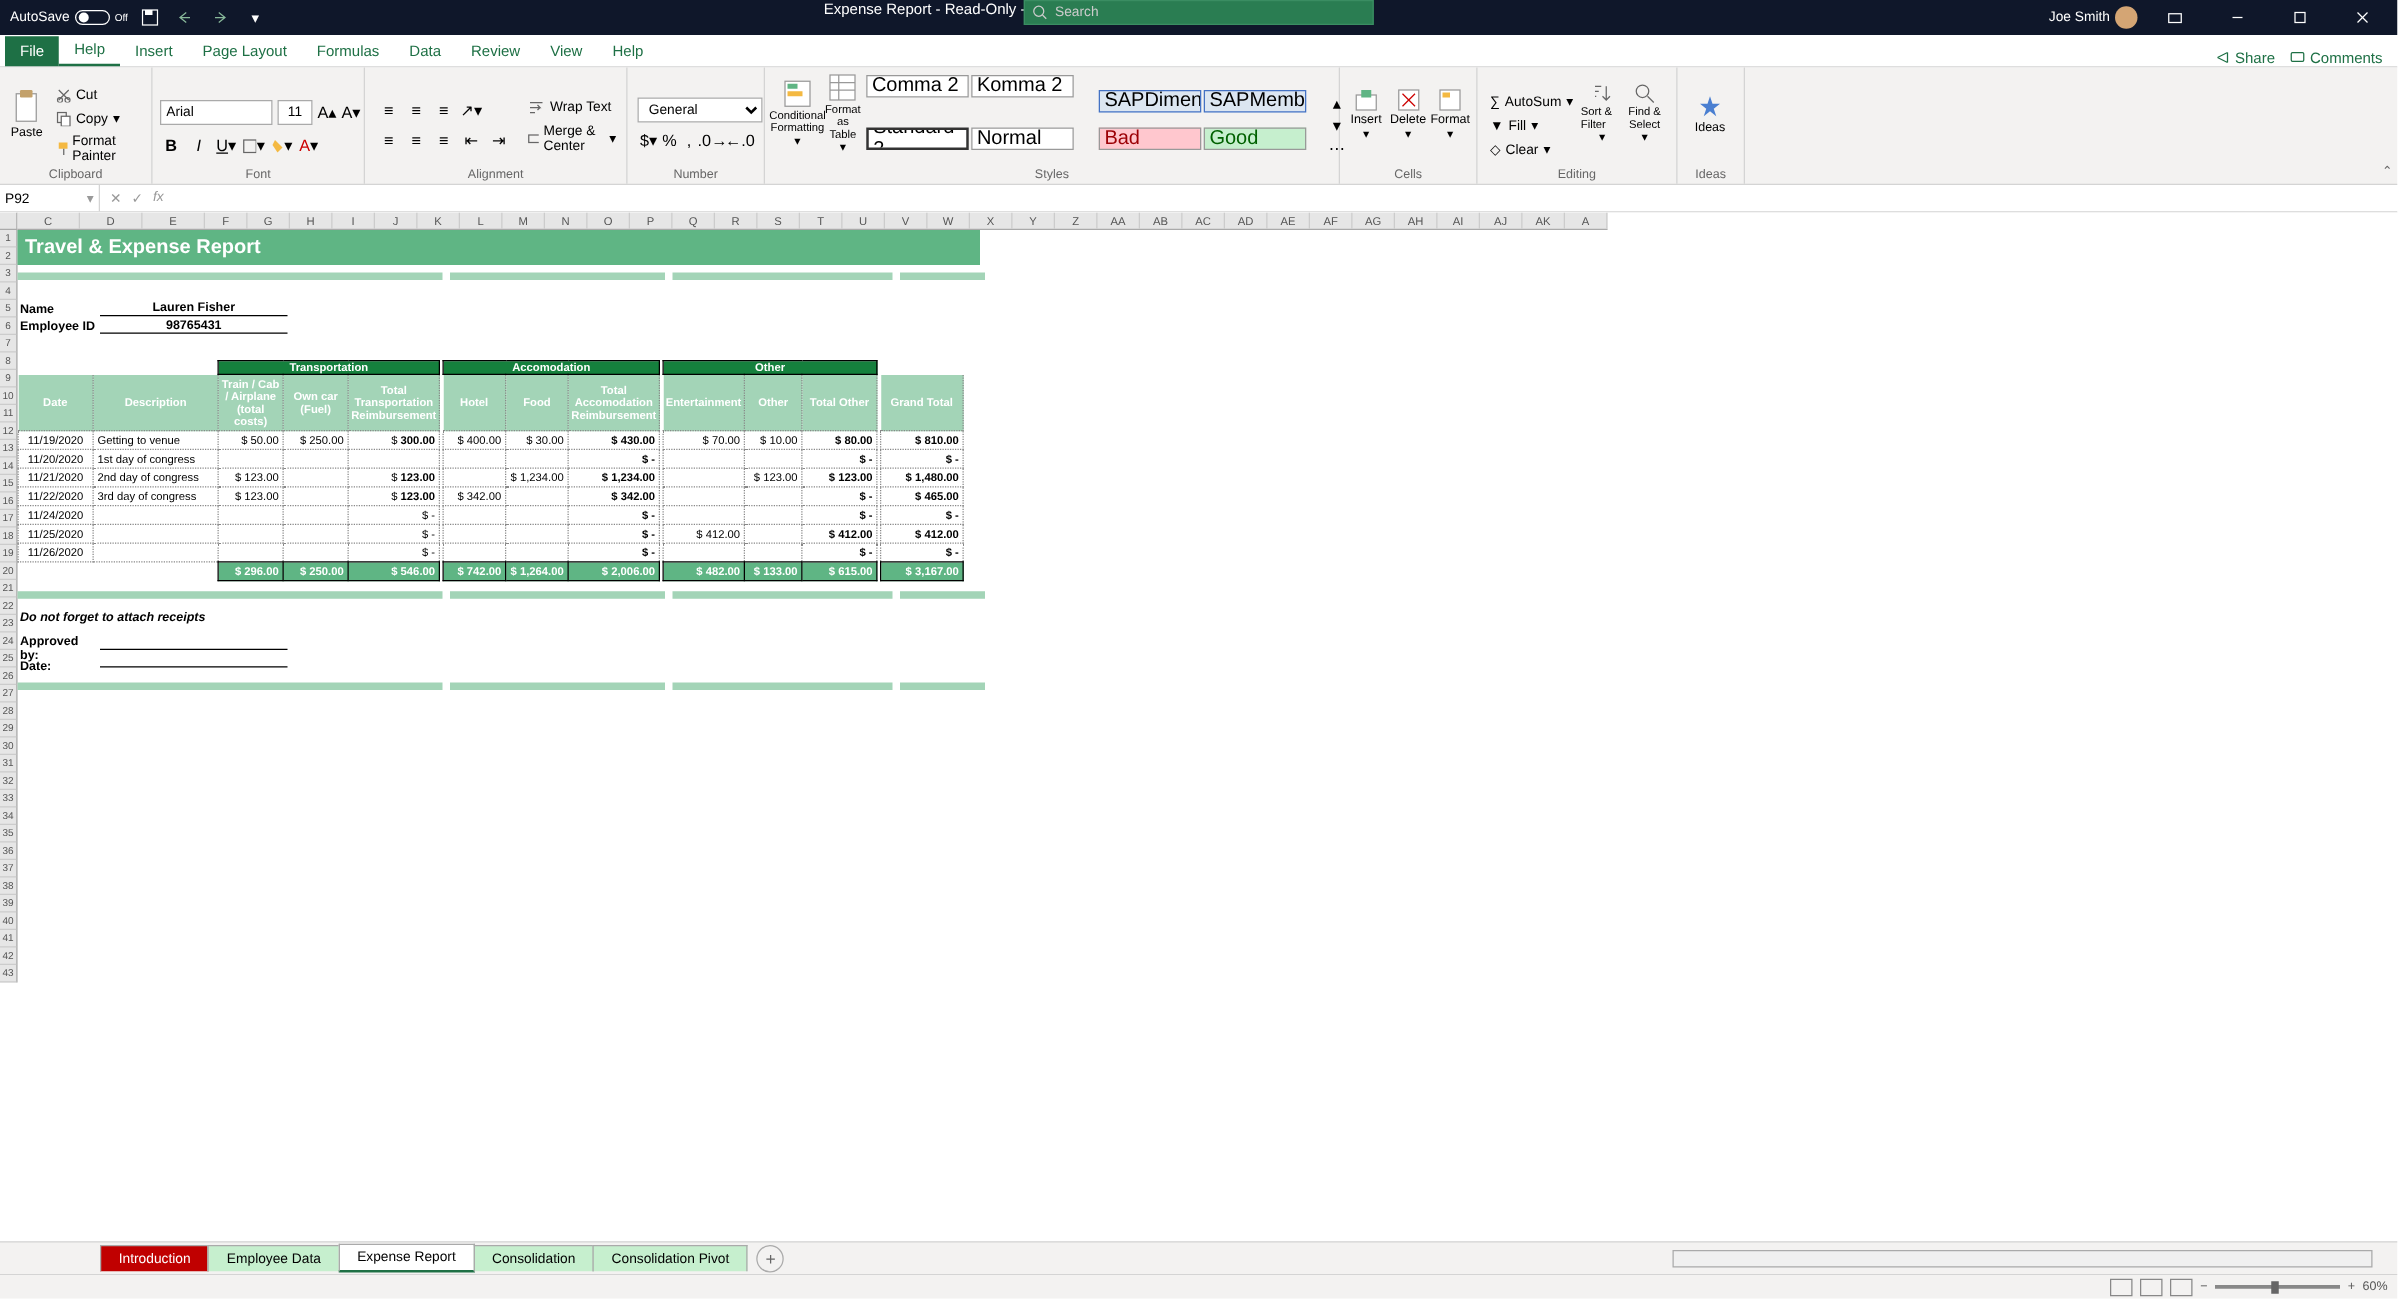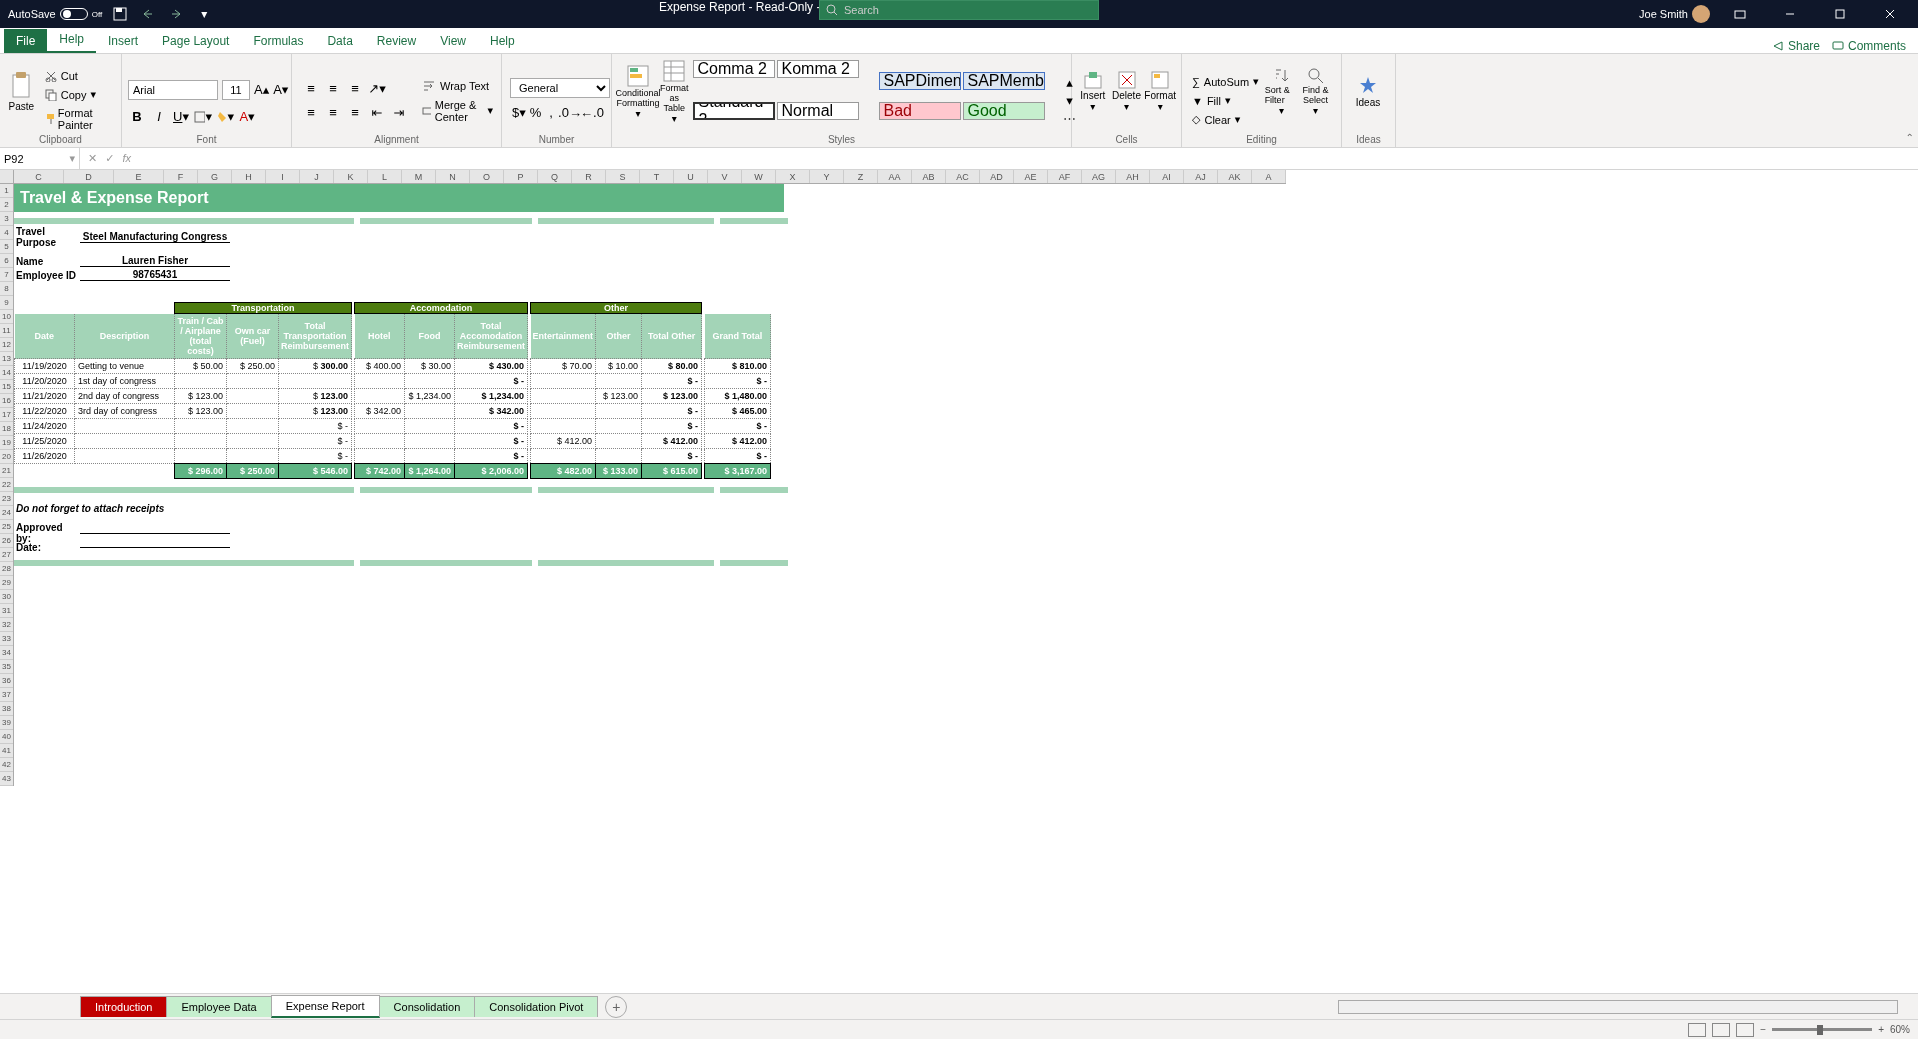--- a/index.html
+++ b/index.html
@@ -67,21 +67,21 @@
 
 
 .report-title { width: 770px; height: 28px; background: #5fb584; color: #fff; font-size: 16px; font-weight: bold; padding: 4px 6px; display: flex; align-items: center; }
 .green-bar { height: 6px; background: #a3d4b7; }
 .field-row { display: flex; font-size: 10px; padding: 0 2px; height: 14px; align-items: center; }
 .field-label { width: 64px; font-weight: bold; }
 .field-val { border-bottom: 1px solid #000; width: 150px; text-align: center; }
 
 .expense-table { font-size: 9px; }
 .expense-table table { border-collapse: collapse; }
-.thead-cat { background: #4d7c0f; color: #fff; font-weight: bold; text-align: center; border: 1px solid #000; }
+.thead-cat { background: #15803d; color: #fff; font-weight: bold; text-align: center; border: 1px solid #000; }
 .thead-col { background: #a3d4b7; color: #fff; font-weight: bold; text-align: center; border-right: 1px dotted #888; padding: 2px; }
 .cell { border: 1px dotted #888; padding: 2px 3px; text-align: right; white-space: nowrap; }
 .cell.left { text-align: left; }
 .cell.center { text-align: center; }
 .bold { font-weight: bold; }
 .total-row td { background: #5fb584; color: #fff; font-weight: bold; border: 1px solid #000; }
 
 .note { font-style: italic; font-weight: bold; font-size: 10px; padding: 2px; }
 
 
@@ -490,24 +490,20 @@
   <div class="grid-content">
     <div class="report-title">Travel &amp; Expense Report</div>
     <div style="height:6px"></div>
     <div style="display:flex;gap:6px">
         <div class="green-bar" style="width:340px"></div>
         <div class="green-bar" style="width:172px"></div>
         <div class="green-bar" style="width:176px"></div>
         <div class="green-bar" style="width:68px"></div>
       </div>
     <div style="height:6px"></div>
-    <div class="field-row">
-        <span class="field-label">Travel Purpose</span>
-        <span class="field-val" style="font-weight:bold">Steel Manufacturing Congress</span>
-      </div>
     <div style="height:10px"></div>
     <div class="field-row">
         <span class="field-label">Name</span>
         <span class="field-val" style="font-weight:bold">Lauren Fisher</span>
       </div>
     <div class="field-row">
         <span class="field-label">Employee ID</span>
         <span class="field-val" style="font-weight:bold">98765431</span>
       </div>
     <div style="height:20px"></div>

